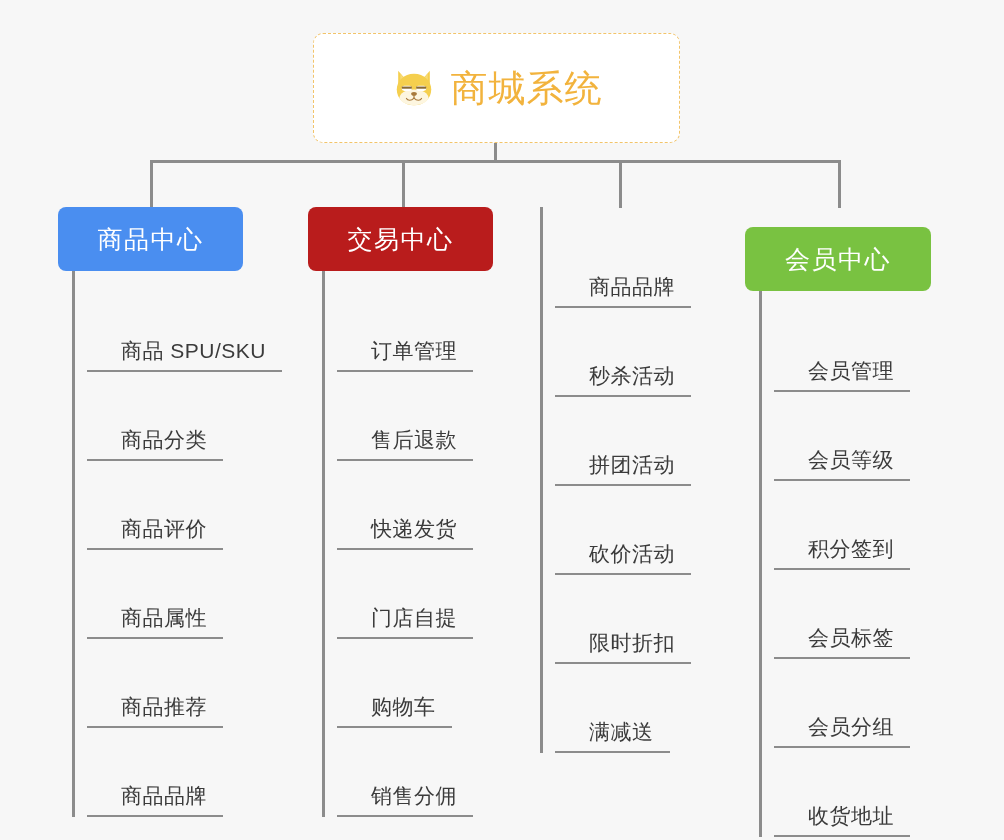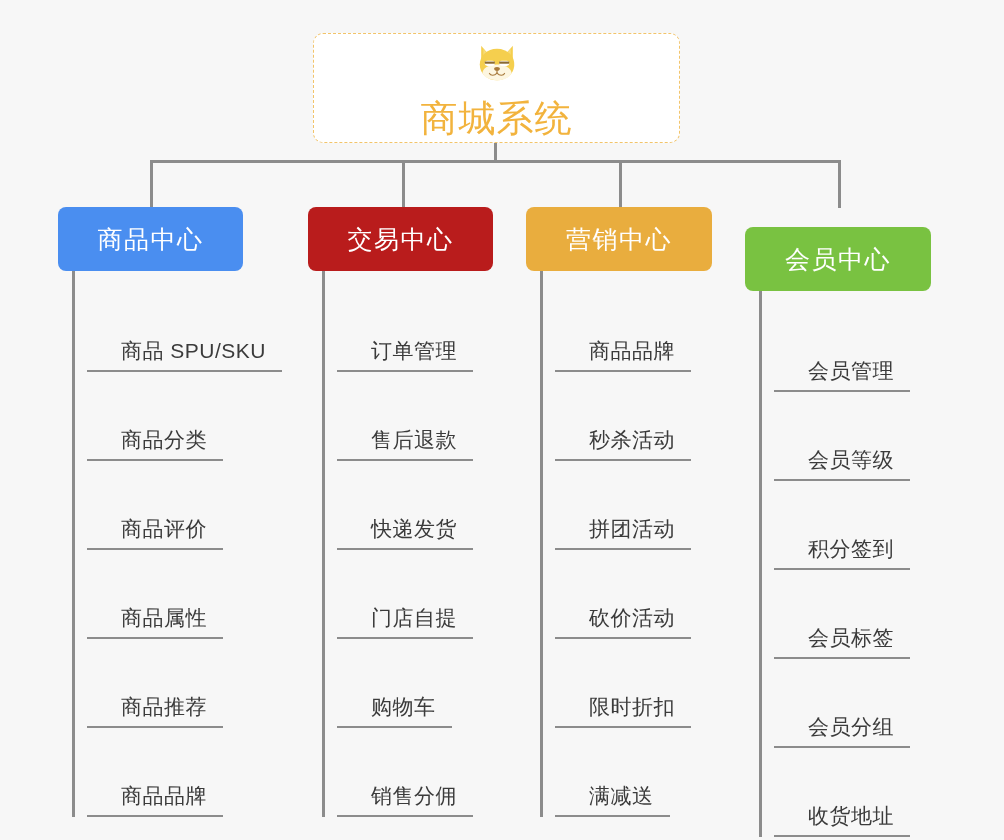--- a/index.html
+++ b/index.html
@@ -26,21 +26,20 @@
     top: 33px;
     width: 367px;
     height: 110px;
     background: #ffffff;
     border: 1.5px dashed #f2c46a;
     border-radius: 10px;
     display: flex;
     align-items: center;
     justify-content: center;
     gap: 14px;
-    flex-direction: column;
   }
 
   .root-icon {
     width: 46px;
     height: 46px;
     flex: 0 0 auto;
     display: block;
   }
 
   .root-title {
@@ -236,23 +235,20 @@
         </div>
         <div class="leaf-item">
           <span class="leaf-inner">
             <span class="leaf-label">销售分佣</span>
           </span>
         </div>
       </div>
     </div>
 
     <div class="column col-2">
-      <div class="cat-header cat-orange">
-        <span>营销中心</span>
-      </div>
       <div class="leaf-list">
         <div class="leaf-item">
           <span class="leaf-inner">
             <span class="leaf-label">商品品牌</span>
           </span>
         </div>
         <div class="leaf-item">
           <span class="leaf-inner">
             <span class="leaf-label">秒杀活动</span>
           </span>

